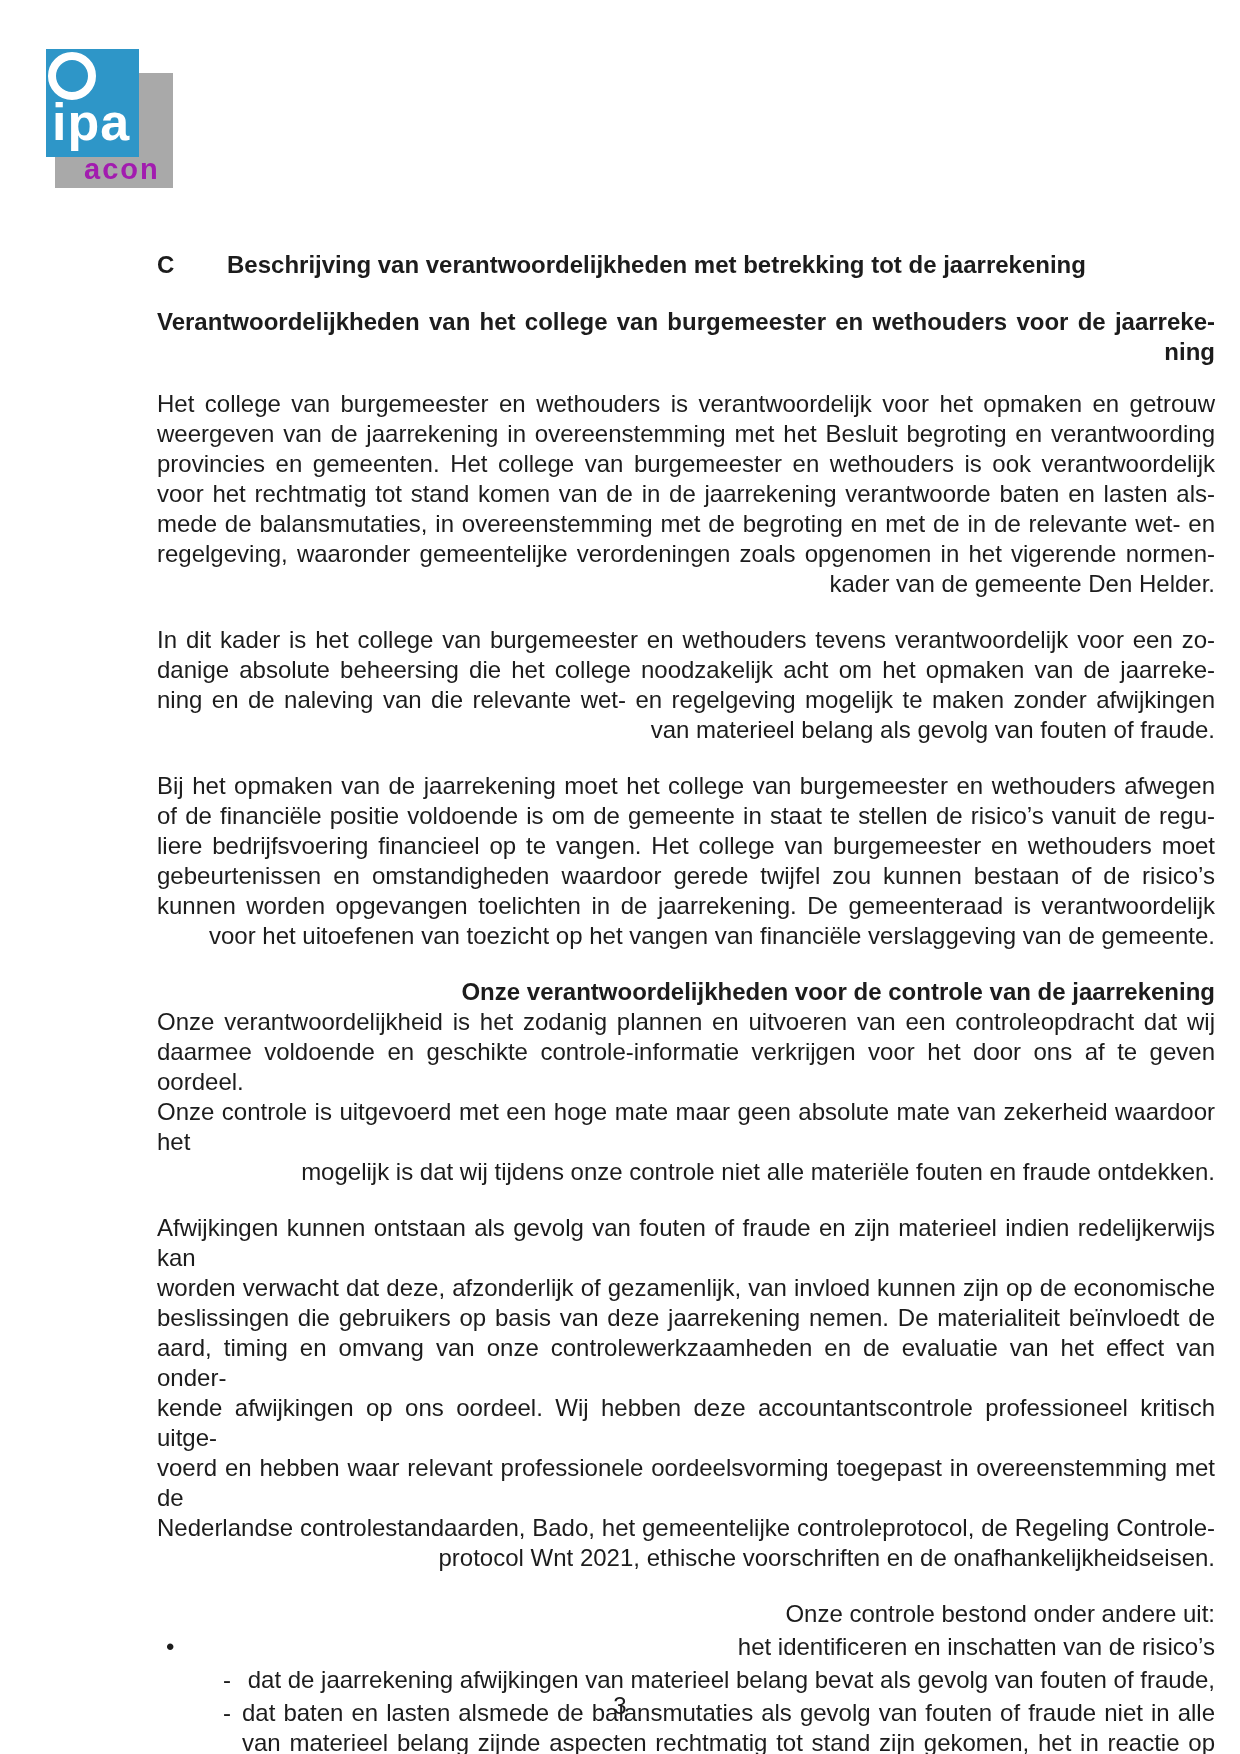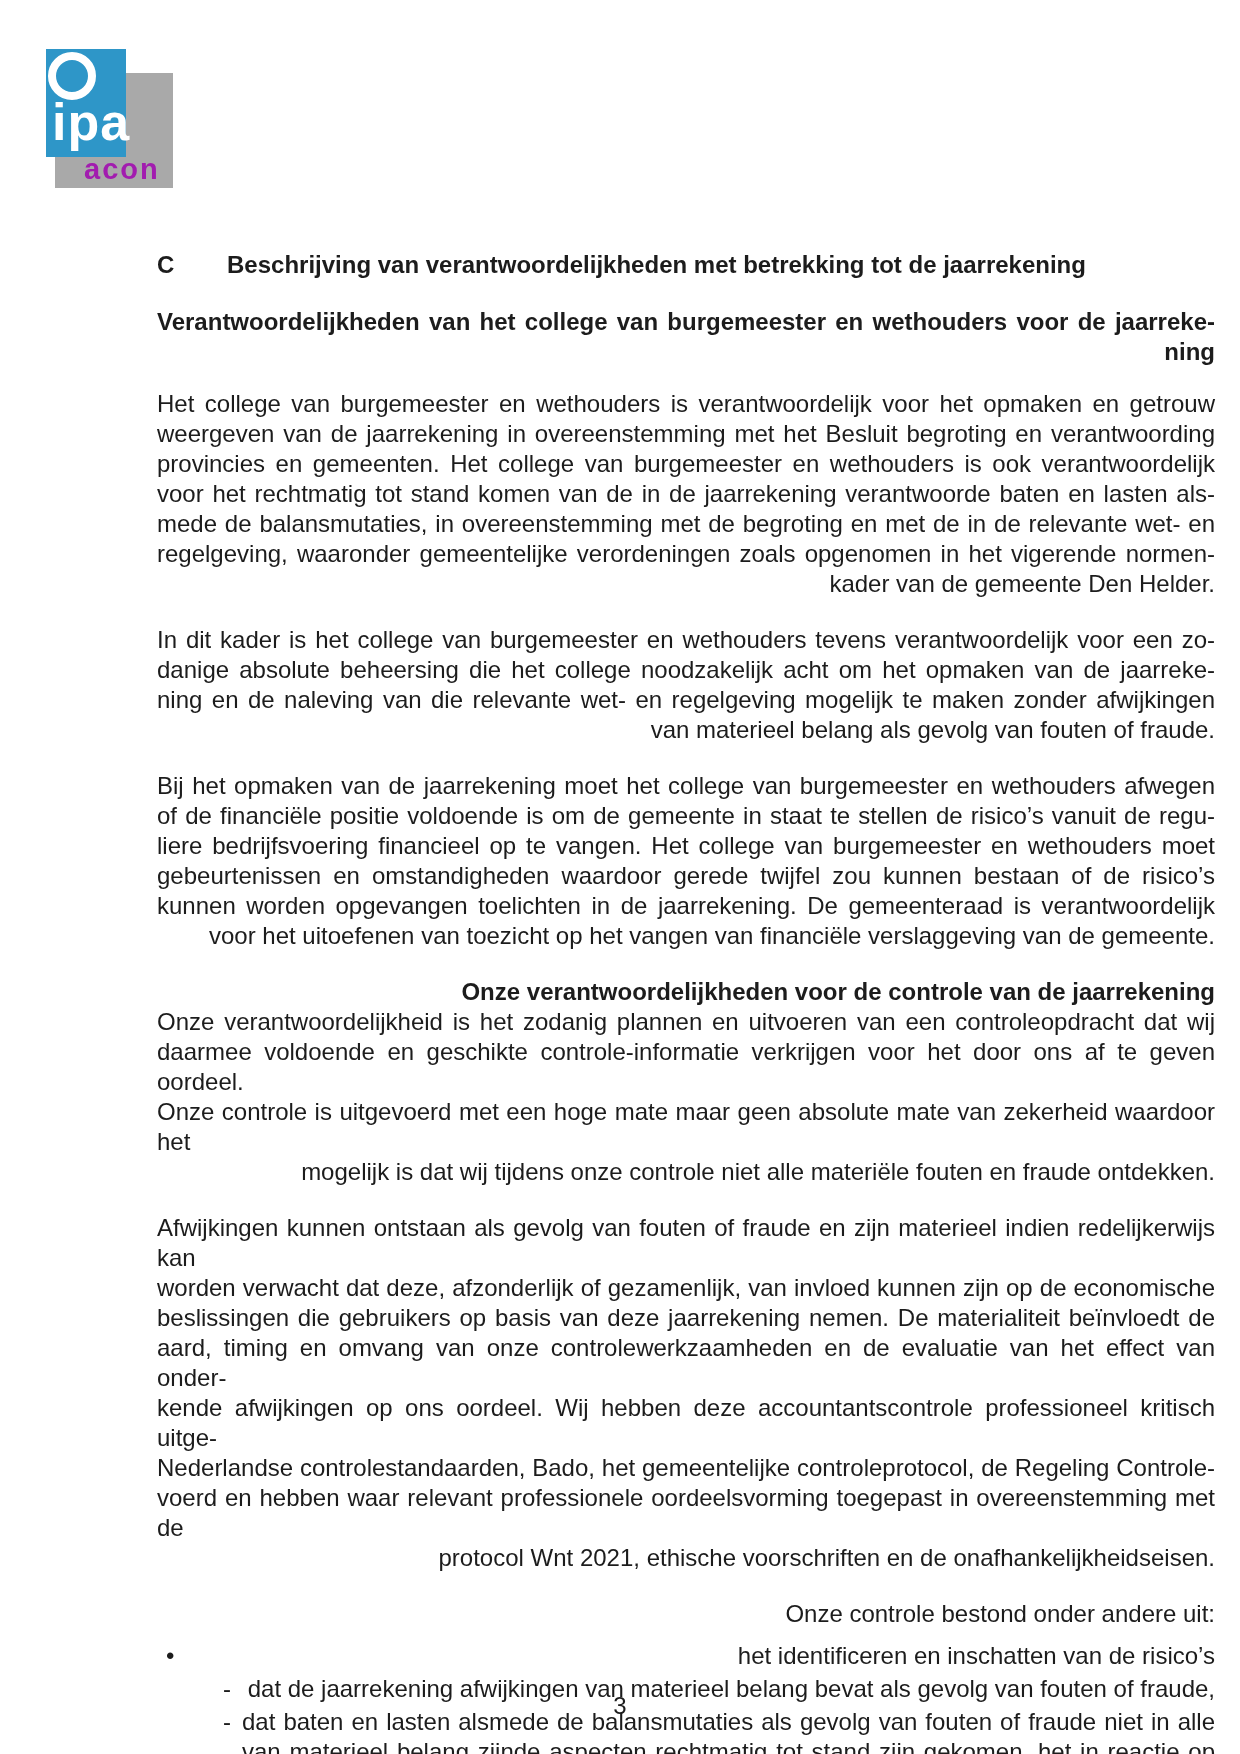--- a/index.html
+++ b/index.html
@@ -11,39 +11,39 @@
     color:#1c1c1c;
     overflow:hidden;
   }
   
   .logo { position:absolute; left:46px; top:49px; width:130px; height:140px; }
   .logo-shadow { position:absolute; left:9px; top:24px; width:118px; height:115px; background:#a9a9a9; }
   .logo-acon {
     position:absolute; left:38px; top:106px; z-index:2;
     color:#a21caf; font-weight:bold; font-size:29px; letter-spacing:2px; line-height:1;
   }
-  .logo-blue { position:absolute; left:0; top:0; width:80px; height:108px; background:#2e96c8; z-index:1; }
+  .logo-blue { position:absolute; left:0; top:0; width:93px; height:108px; background:#2e96c8; z-index:1; }
   .logo-ring {
     position:absolute; left:2px; top:3px; width:32px; height:32px;
     border:8px solid #ffffff; border-radius:50%;
   }
   .logo-ipa {
     position:absolute; left:6px; top:47px;
     color:#ffffff; font-weight:bold; font-size:52px; line-height:1; letter-spacing:1px;
   }
   
   .content { position:absolute; left:157px; top:250px; width:1058px; font-size:24px; line-height:30px; }
   .headline { font-weight:bold; margin-bottom:27px; }
   .hl-letter { display:inline-block; width:70px; }
   .line { text-align:right; }
   .line.just { text-align:justify; text-align-last:justify; }
   .section-subheading { font-weight:bold; margin-bottom:22px; }
   .paragraph { margin-bottom:26px; }
   .section-heading { font-weight:bold; margin-bottom:0; }
-  .list-intro { margin-bottom:12px; }
+  .list-intro { margin-bottom:3px; }
   .bullet-item { position:relative; padding-left:32px; margin-bottom:3px; }
   .bullet-item .marker { position:absolute; left:9px; top:0; }
   .sub-bullet-item { position:relative; padding-left:85px; margin-bottom:3px; }
   .sub-bullet-item .marker { position:absolute; left:66px; top:0; }
   
   .footer { position:absolute; left:0; width:100%; top:1692px; text-align:center; font-size:24px; color:#1c1c1c; }
 </style>
 </head>
 <body>
 
@@ -98,22 +98,22 @@
           <div class="line just">daarmee voldoende en geschikte controle-informatie verkrijgen voor het door ons af te geven oordeel.</div>
           <div class="line just">Onze controle is uitgevoerd met een hoge mate maar geen absolute mate van zekerheid waardoor het</div>
           <div class="line">mogelijk is dat wij tijdens onze controle niet alle materiële fouten en fraude ontdekken.</div>
         </div>
         <div class="block paragraph">
           <div class="line just">Afwijkingen kunnen ontstaan als gevolg van fouten of fraude en zijn materieel indien redelijkerwijs kan</div>
           <div class="line just">worden verwacht dat deze, afzonderlijk of gezamenlijk, van invloed kunnen zijn op de economische</div>
           <div class="line just">beslissingen die gebruikers op basis van deze jaarrekening nemen. De materialiteit beïnvloedt de</div>
           <div class="line just">aard, timing en omvang van onze controlewerkzaamheden en de evaluatie van het effect van onder-</div>
           <div class="line just">kende afwijkingen op ons oordeel. Wij hebben deze accountantscontrole professioneel kritisch uitge-</div>
+          <div class="line just">voerd en hebben waar relevant professionele oordeelsvorming toegepast in overeenstemming met de</div>
           <div class="line just">Nederlandse controlestandaarden, Bado, het gemeentelijke controleprotocol, de Regeling Controle-</div>
-          <div class="line just">voerd en hebben waar relevant professionele oordeelsvorming toegepast in overeenstemming met de</div>
           <div class="line">protocol Wnt 2021, ethische voorschriften en de onafhankelijkheidseisen.</div>
         </div>
         <div class="block list-intro">
           <div class="line">Onze controle bestond onder andere uit:</div>
         </div>
         <div class="block bullet-item">
           <span class="marker">•</span>
           <div class="line">het identificeren en inschatten van de risico’s</div>
         </div>
         <div class="block sub-bullet-item">

